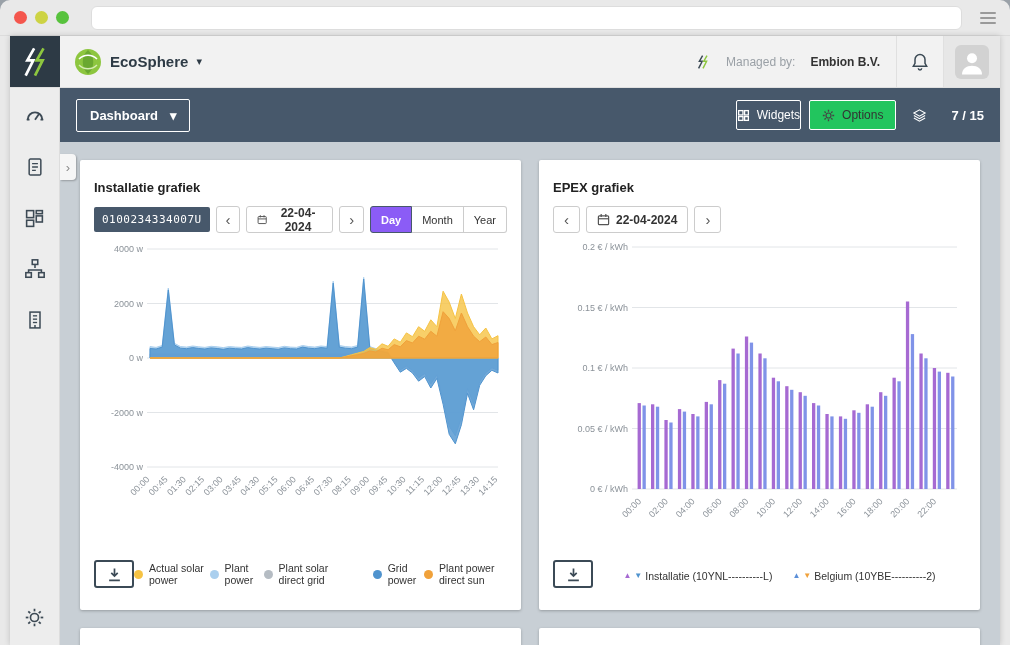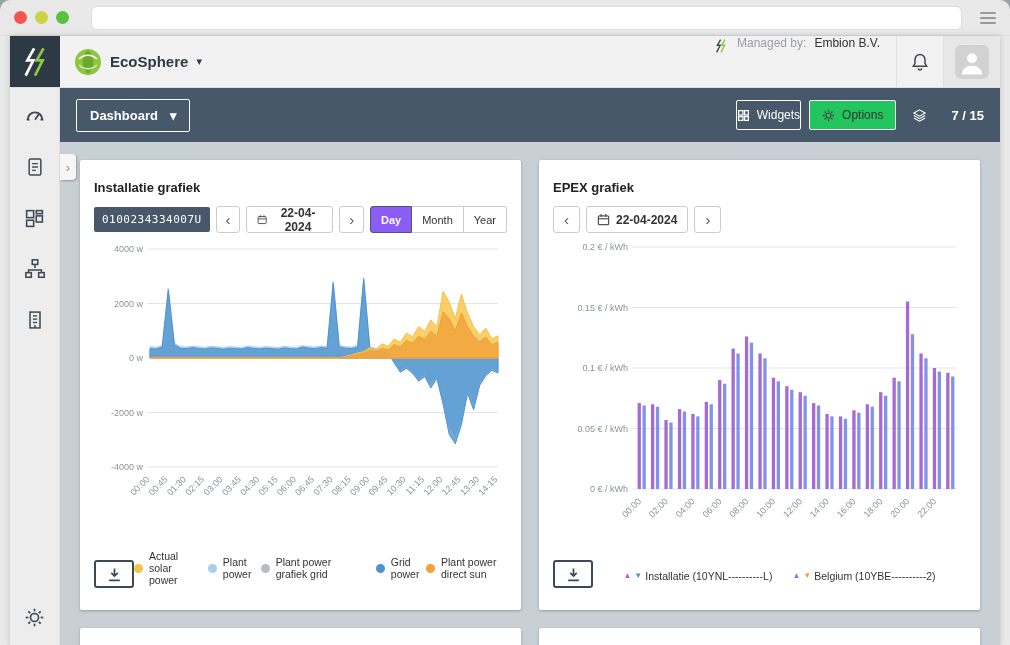--- a/index.html
+++ b/index.html
@@ -14,23 +14,23 @@
   .menu-icon{width:16px;display:flex;flex-direction:column;gap:3px;cursor:pointer;}
   .menu-icon span{height:2px;background:#9a9a9a;border-radius:1px;}
   .window{position:absolute;left:10px;right:10px;top:36px;bottom:0;background:#fff;box-shadow:0 0 6px rgba(0,0,0,.18);display:flex;flex-direction:column;}
   
   .app-header{height:52px;background:#f2f2f2;border-bottom:1px solid #e0e0e0;display:flex;align-items:stretch;flex:none;}
   .logo-sq{width:50px;background:#2d3a45;display:flex;align-items:center;justify-content:center;flex:none;}
   .brand{display:flex;align-items:center;gap:8px;padding:1px 14px;cursor:pointer;}
   .brand-name{font-size:15px;font-weight:bold;color:#2e3b46;}
   .brand .chev{font-size:11px;color:#2e3b46;}
   .header-right{margin-left:auto;display:flex;align-items:stretch;}
-  .managed{display:flex;align-items:flex-start;gap:8px;padding:0 16px;}
+  .managed{display:flex;align-items:center;gap:15px;padding:0 16px;}
   .managed-label{font-size:12px;color:#9aa0a6;}
-  .managed-value{font-size:12px;font-weight:normal;color:#333;}
+  .managed-value{font-size:12px;font-weight:bold;color:#333;}
   .hdr-sep{width:1px;background:#e0e0e0;}
   .bell-cell{width:46px;display:flex;align-items:center;justify-content:center;cursor:pointer;}
   .avatar-cell{width:56px;background:#e7e7e7;display:flex;align-items:center;justify-content:center;cursor:pointer;}
   .avatar{width:34px;height:34px;border-radius:6px;background:#d2d2d2;overflow:hidden;display:flex;align-items:center;justify-content:center;}
   
   .body{flex:1;display:flex;min-height:0;}
   .sidebar{width:50px;background:#ededed;border-right:1px solid #ddd;display:flex;flex-direction:column;align-items:center;padding-top:16px;gap:27px;flex:none;}
   .side-ic{width:24px;height:24px;display:flex;align-items:center;justify-content:center;cursor:pointer;}
   .side-ic.gear{margin-top:auto;margin-bottom:16px;}
   .main{flex:1;display:flex;flex-direction:column;min-width:0;}
@@ -311,21 +311,21 @@
                       <div class="leg-item">
                         <span class="leg-dot" style="background: rgb(246, 195, 68);"></span>
                         <span>Actual solar power</span>
                       </div>
                       <div class="leg-item">
                         <span class="leg-dot" style="background: rgb(170, 207, 238);"></span>
                         <span>Plant power</span>
                       </div>
                       <div class="leg-item">
                         <span class="leg-dot" style="background: rgb(181, 188, 195);"></span>
-                        <span>Plant power grafiek grid</span>
+                        <span>Plant solar direct grid</span>
                       </div>
                     </div>
                   <div class="legend-col" id="ileg1">
                       <div class="leg-item">
                         <span class="leg-dot" style="background: rgb(79, 147, 206);"></span>
                         <span>Grid power</span>
                       </div>
                       <div class="leg-item">
                         <span class="leg-dot" style="background: rgb(240, 161, 58);"></span>
                         <span>Plant power direct sun</span>

